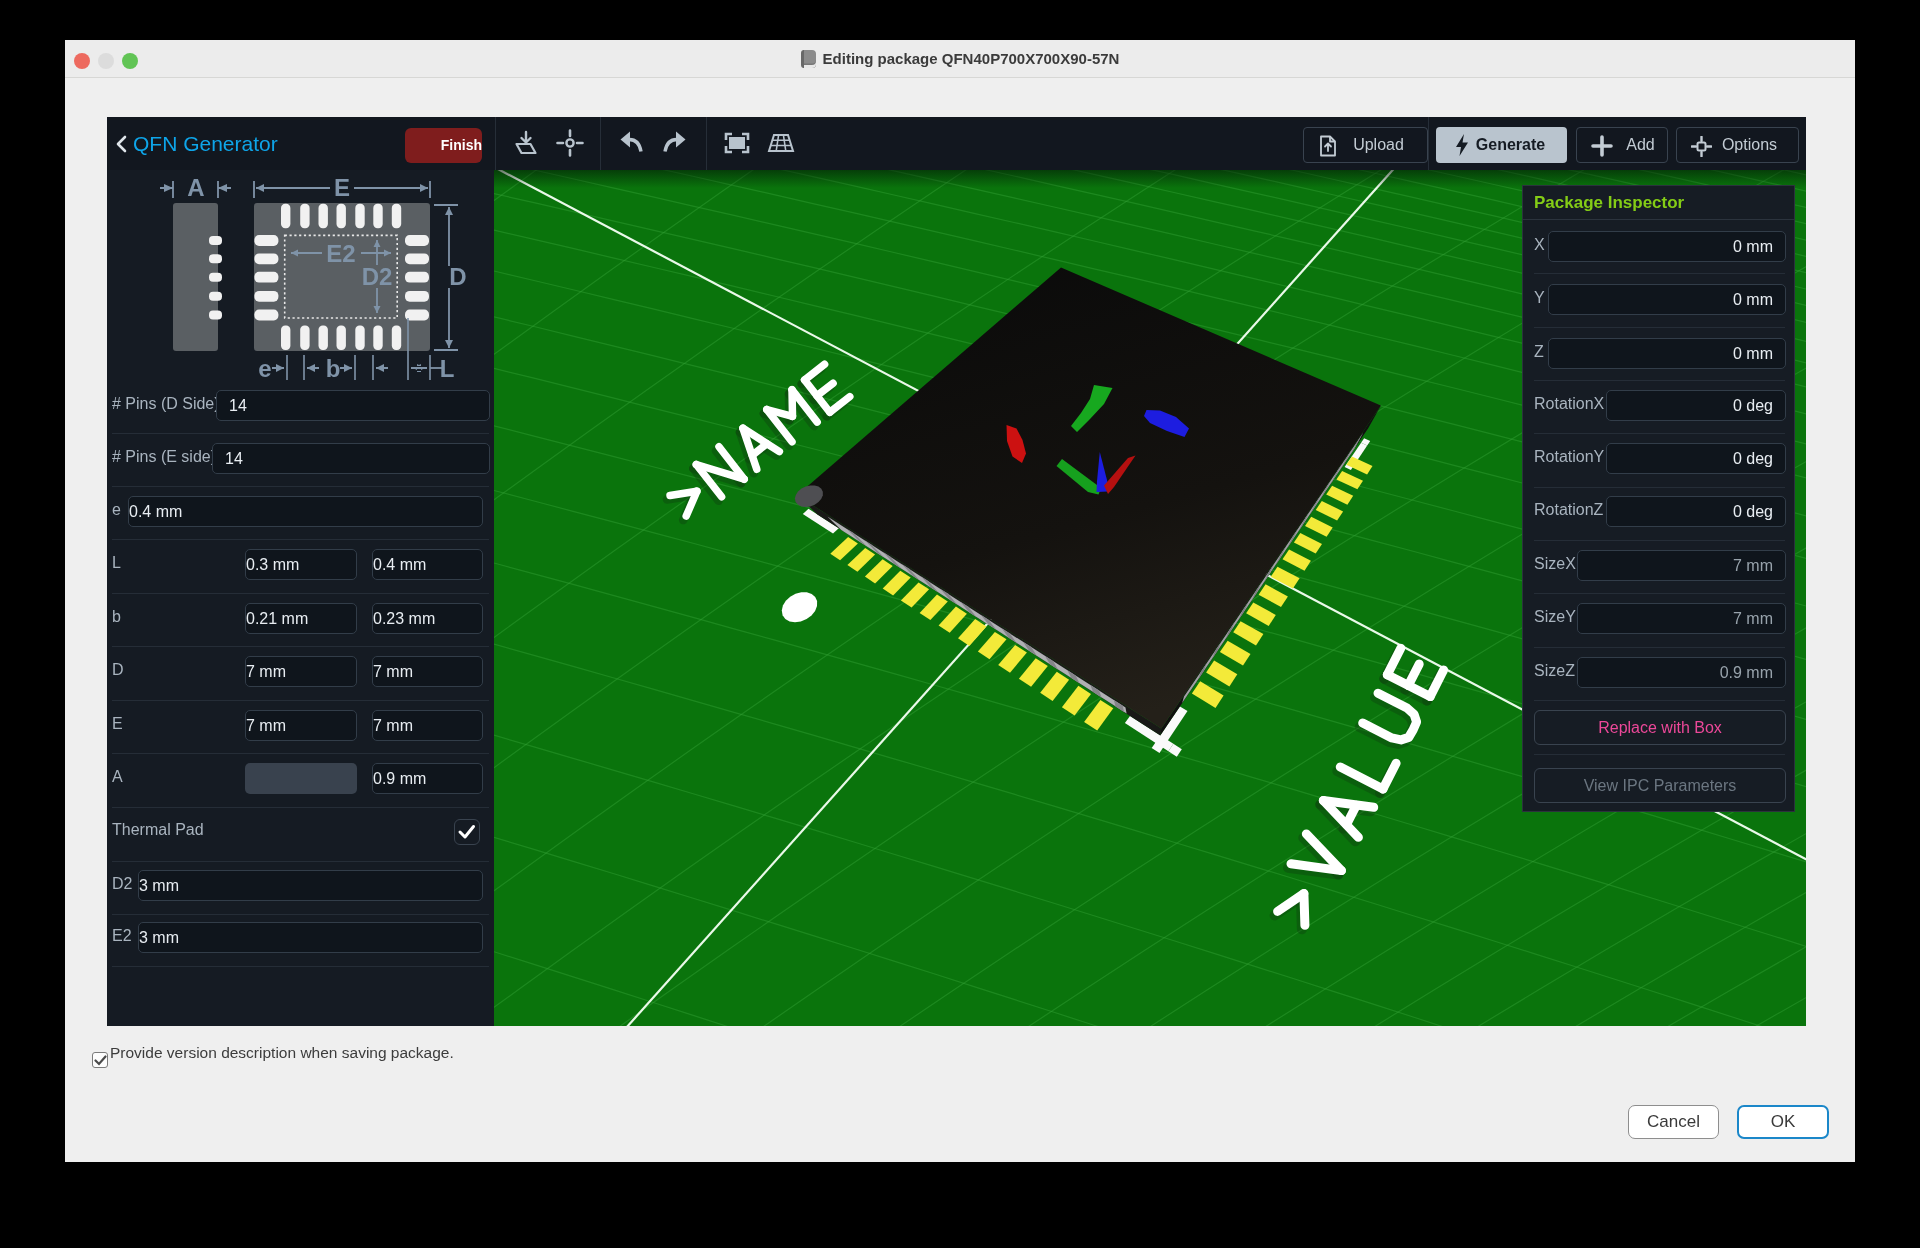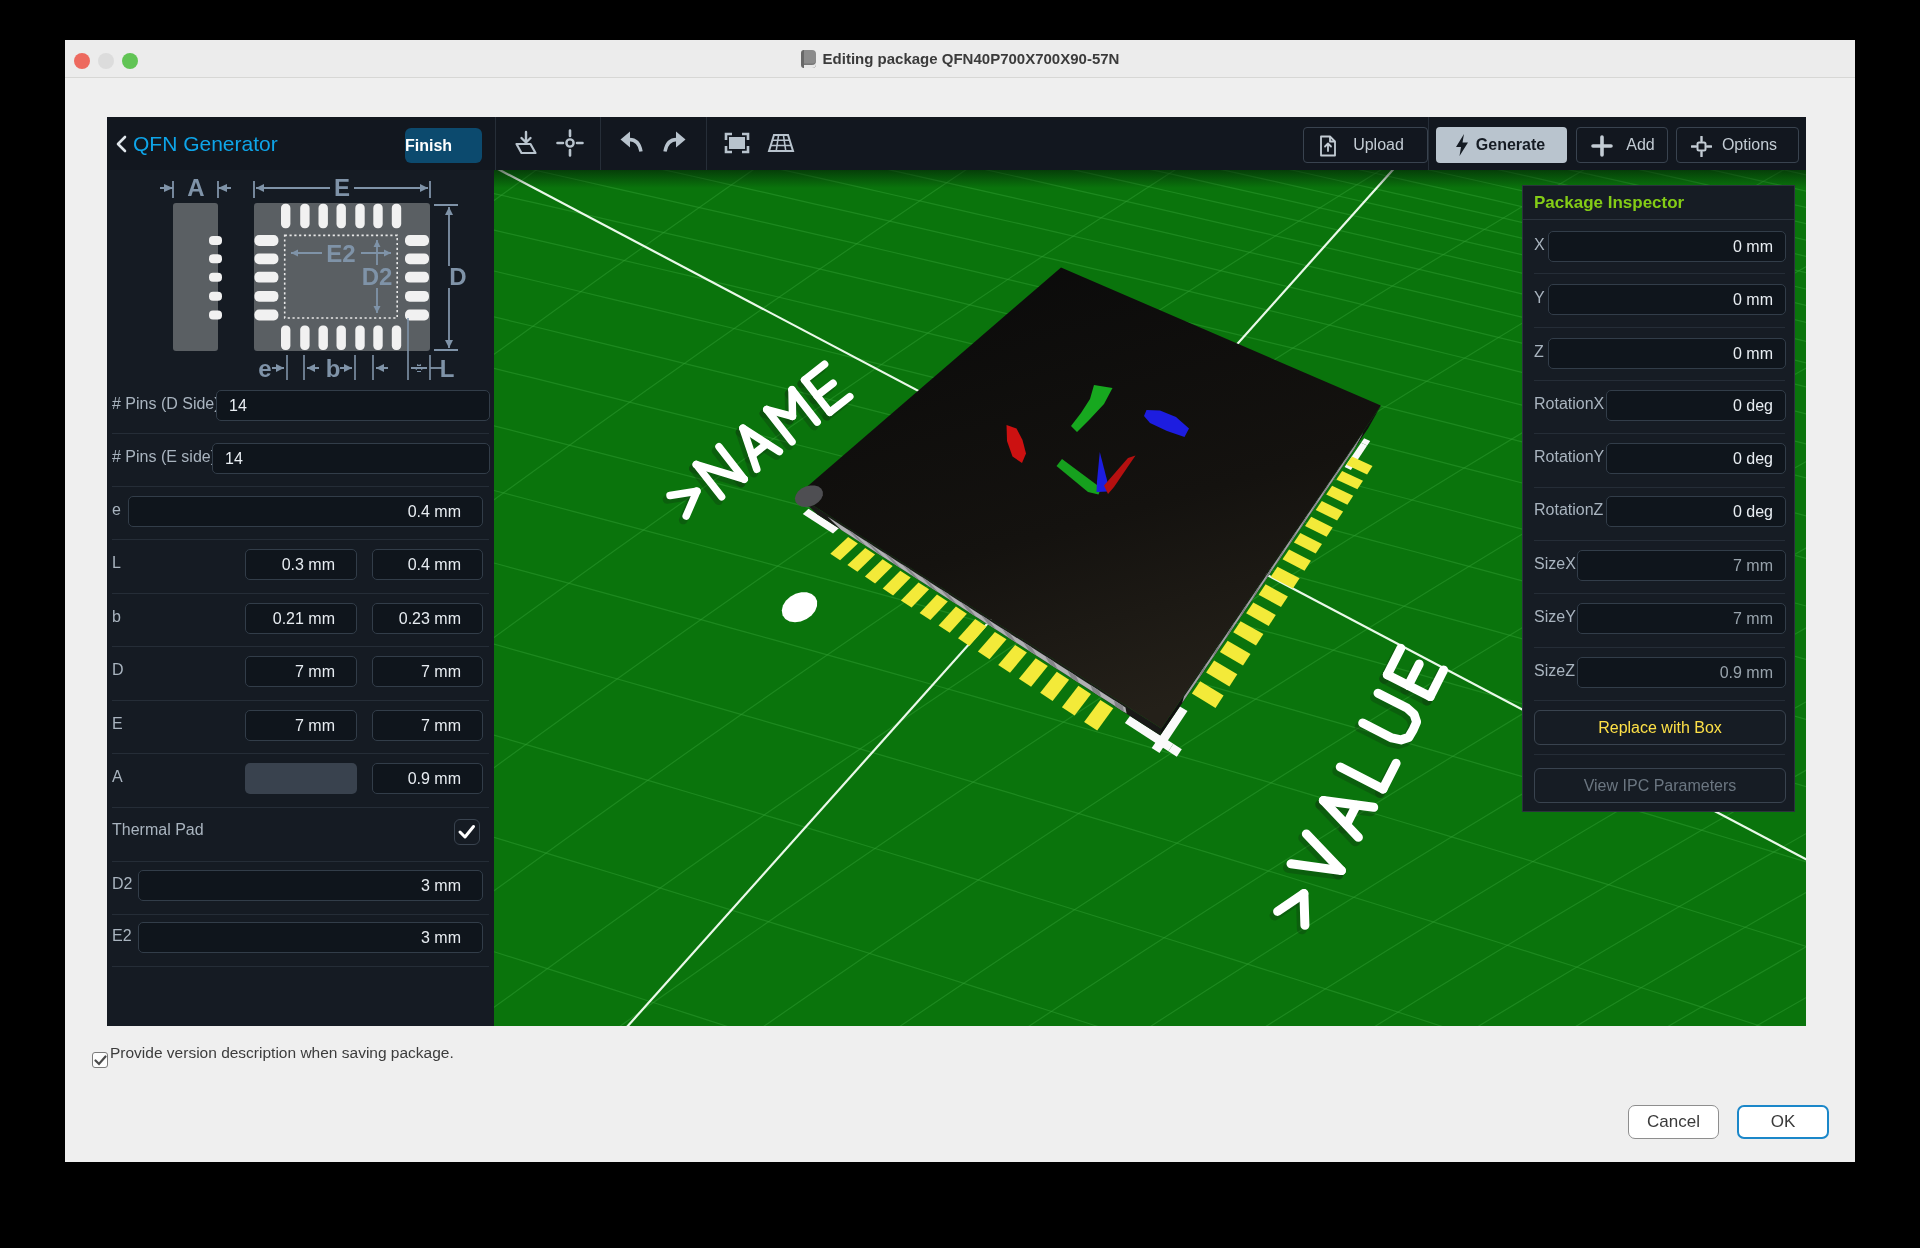--- a/index.html
+++ b/index.html
@@ -19,53 +19,53 @@
   border-radius:3px 4px 4px 3px; border-left:3px solid #686868;
   box-shadow:inset 0 -3px 0 #e8e8e8, inset 0 -4.5px 0 #777; vertical-align:-4px; margin-right:7px; }
 #app { position:absolute; left:42px; top:77px; width:1699px; height:909px;
   background:#151b23; }
 
 #toolbar { position:absolute; left:0; top:0; width:1699px; height:53px; background:#12171f; }
 .tsep { position:absolute; top:0; width:1px; height:53px; background:#262e38; }
 #tb-title { position:absolute; left:26px; top:0; height:53px; line-height:53px;
   color:#0ea5e9; font-size:21px; }
 #finish { position:absolute; left:298px; top:11px; width:77px; height:35px;
-  background:#0c4a6e; border-radius:6px; color:#fff; font-weight:bold; font-size:16px;
-  text-align:left; line-height:35px; }
+  background:#7f1d1d; border-radius:6px; color:#fff; font-weight:bold; font-size:14px;
+  text-align:right; line-height:35px; }
 .tbtn { position:absolute; top:10px; height:36px; border:1px solid #39434f; border-radius:4px;
   color:#c3ccd4; font-size:16px; line-height:34px; text-align:center; }
 #btn-generate { background:#b9c4ce; border:none; color:#151b23; line-height:36px; font-weight:bold;}
 
 #sidebar { position:absolute; left:0; top:53px; width:387px; height:856px; background:#151b23; }
 .srow-sep { position:absolute; left:5px; width:377px; height:1px; background:#252d37; }
 .slabel { position:absolute; left:5px; color:#a9b4bf; font-size:15.5px; }
 .sinput { position:absolute; background:#0f151c; border:1px solid #323d49; border-radius:5px;
   height:31px; color:#e8edf2; font-size:16px; line-height:29px; }
-.sinput.right { text-align:right; padding-right:21px; }
+.sinput.right { text-align:left; padding-right:21px; }
 .sinput.left { padding-left:12px; }
 #updatebar { position:absolute; left:0; top:818px; width:387px; height:38px; background:#2b3440;
   color:#8e99a4; font-weight:bold; font-size:17px; text-align:center; line-height:38px; }
 
 #viewport { position:absolute; left:387px; top:53px; width:1312px; height:856px;
   background:#0a740c; overflow:hidden; }
 #vptop { position:absolute; left:0; top:0; width:100%; height:18px;
   background:linear-gradient(rgba(2,18,6,0.55), rgba(2,18,6,0)); }
 
 #inspector { position:absolute; left:1415px; top:68px; width:273px; height:627px;
   background:#161c24; border:1px solid #2b333d; }
 #insp-h { position:absolute; left:11px; top:0; height:33px; line-height:33px; color:#84cc16;
   font-size:17px; font-weight:bold; }
 #insp-hsep { position:absolute; left:0; top:33px; width:100%; height:1px; background:#2b333d; }
 .irow-sep { position:absolute; left:11px; width:251px; height:1px; background:#252d37; }
 .ilabel { position:absolute; left:11px; color:#a9b4bf; font-size:16px; }
 .iinput { position:absolute; background:#0f151c; border:1px solid #323d49; border-radius:5px;
   height:31px; color:#e8edf2; font-size:16px; line-height:29px; text-align:right; padding-right:12px; }
 .iinput.dim { color:#98a3ac; }
 .ibtn { position:absolute; left:11px; width:252px; height:35px; border:1px solid #39434f;
-  border-radius:6px; color:#fde047; font-size:16px; text-align:center; line-height:33px; }
+  border-radius:6px; color:#ec4899; font-size:16px; text-align:center; line-height:33px; }
 
 #chk { position:absolute; left:27px; top:1012px; width:16px; height:16px; background:#fdfdfd;
   border:1.5px solid #7b7b7b; border-radius:3px; }
 #chk svg { position:absolute; left:1px; top:2px; }
 #chklabel { position:absolute; left:45px; top:1004px; font-size:15.5px; color:#3c3c3c; }
 .dlgbtn { position:absolute; top:1065px; height:34px; background:#fff; border-radius:7px;
   font-size:17px; color:#3a3a3a; text-align:center; }
 #btn-cancel { left:1563px; width:91px; border:1.5px solid #8e8e8e; line-height:31px; }
 #btn-ok { left:1672px; width:92px; border:2.5px solid #1b87c9; line-height:29px; }
 </style>

